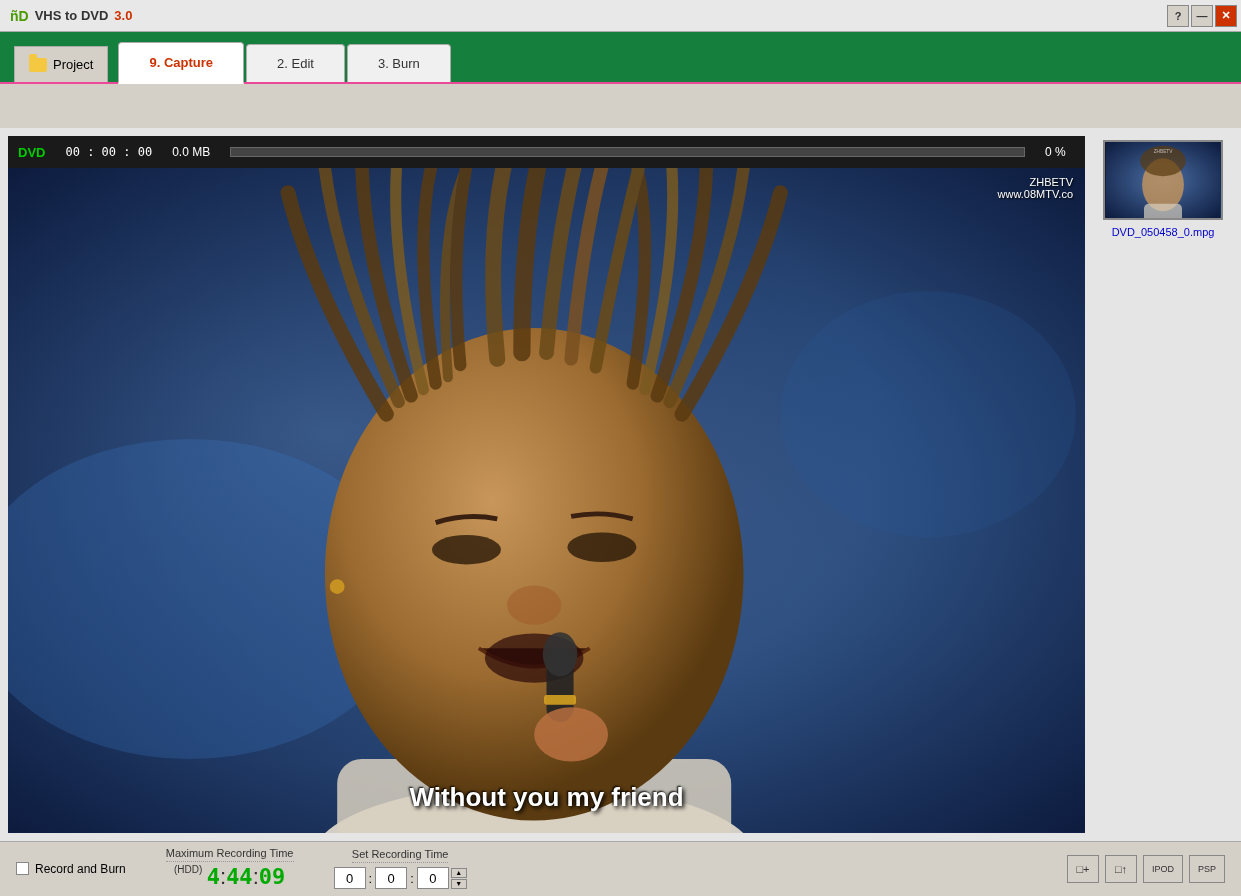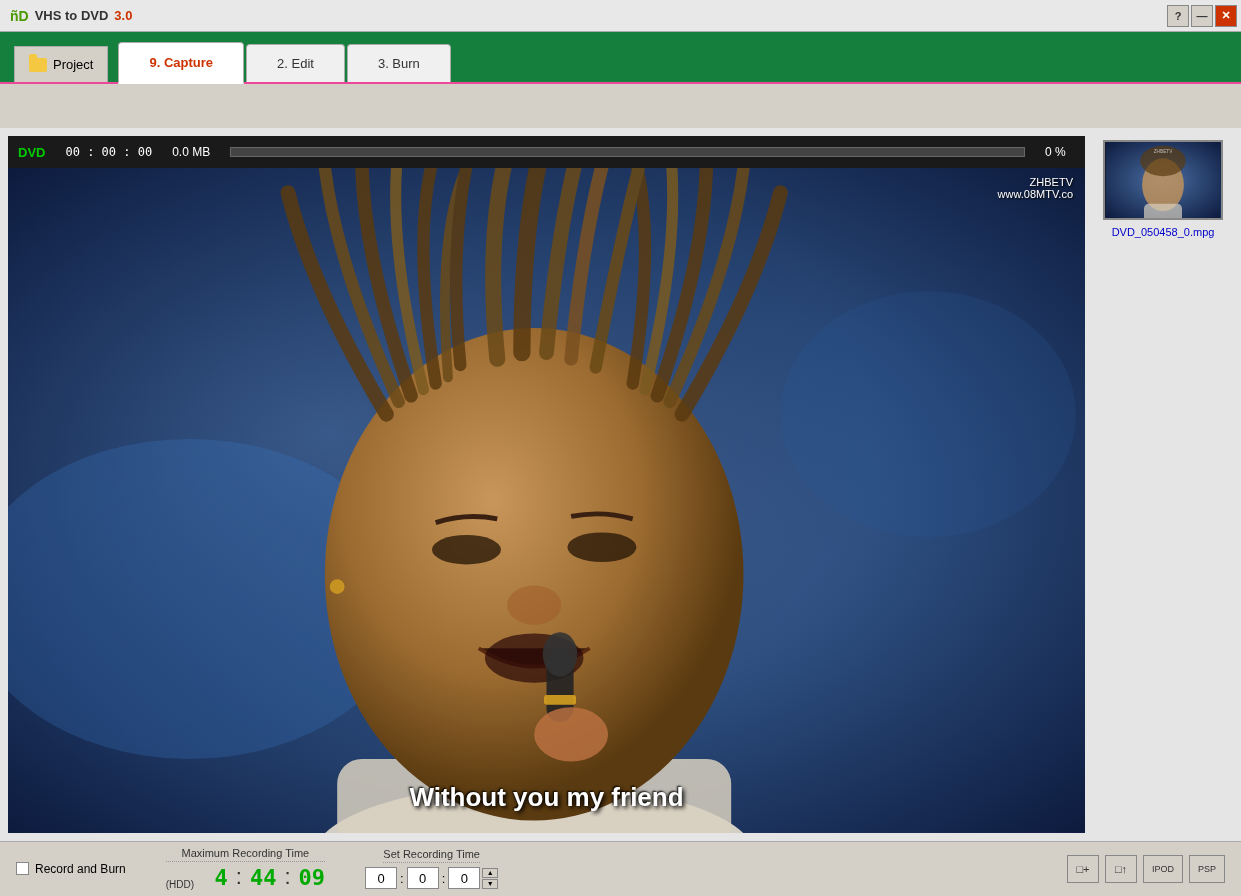--- a/index.html
+++ b/index.html
@@ -617,21 +617,21 @@
 
   <div class="bottom-bar">
 
     <div class="record-burn-check">
       <div class="checkbox"></div>
       <span>Record and Burn</span>
     </div>
 
     <div class="max-time-section">
       <div class="max-time-title">Maximum Recording Time</div>
-      <div style="display:flex; align-items:flex-end; gap:8px;">
+      <div style="display:flex; align-items:flex-start; gap:0px;">
         <span class="max-time-subtitle">(HDD)</span>
         &nbsp;
         <span class="max-time-value">4</span>
         <span class="max-time-colon"> : </span>
         <span class="max-time-value">44</span>
         <span class="max-time-colon"> : </span>
         <span class="max-time-value">09</span>
       </div>
     </div>
 

